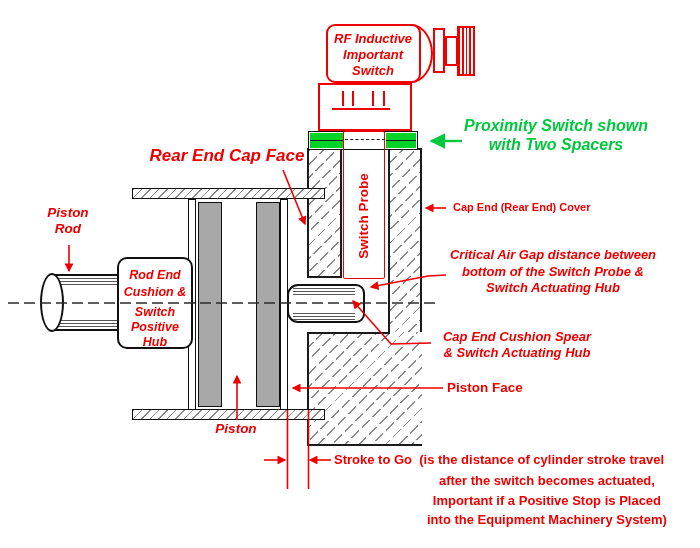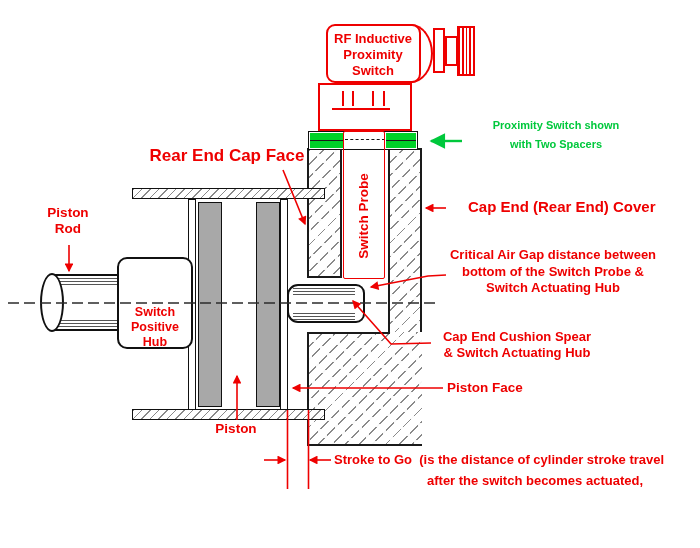--- a/index.html
+++ b/index.html
@@ -14,21 +14,21 @@
     background-image:
       repeating-linear-gradient(45deg,rgba(255,255,255,.93) 0 4px,transparent 4px 15px),
       repeating-linear-gradient(135deg,var(--hatch) 0 1.3px,transparent 1.3px 9.5px);}
   .blk{background:#1a1a1a;}
   .hl{background-image:repeating-linear-gradient(180deg,#555 0 1px,transparent 1px 3px);}
   
   .rbox{border:2.3px solid var(--red);background:#fff;}
   
   .lbl{position:absolute;color:var(--red);font-weight:bold;font-size:13px;line-height:16px;
        text-align:center;white-space:nowrap;}
-  .cx{transform:translateX(-50%);}
+  .cx{transform:translateX(-50%);font-style:italic;}
   svg.overlay{position:absolute;left:0;top:0;z-index:40;pointer-events:none;}
   .lbl{z-index:50;}
   .rln{stroke:var(--red);stroke-width:1.6;fill:none;}
   .gln{stroke:var(--green-text);stroke-width:2.4;fill:none;}
   .cl{stroke:#2b2b2b;stroke-width:1.7;}
 </style>
 </head>
 <body>
 
 <div class="canvas">
@@ -46,20 +46,24 @@
   <div class="abs" style="left:280px;top:199px;width:8px;height:211px;background:#fff;border:1.8px solid #111;"></div>
   <div class="abs" style="left:198px;top:202px;width:24px;height:205px;background:var(--seal);border:1.5px solid #111;"></div>
   <div class="abs" style="left:256px;top:202px;width:24px;height:205px;background:var(--seal);border:1.5px solid #111;"></div>
 
   <div class="abs" style="left:50px;top:274px;width:67px;height:57px;background:#fff;border-top:2.5px solid #111;border-bottom:2.5px solid #111;"></div>
   <div class="abs hl" style="left:58px;top:278px;width:59px;height:7px;"></div>
   <div class="abs hl" style="left:58px;top:320px;width:59px;height:7px;"></div>
   <div class="abs" style="left:40px;top:273px;width:24px;height:59px;background:#fff;border:2px solid #111;border-radius:50%;"></div>
 
   <div class="abs" style="left:117px;top:257px;width:76px;height:92px;background:#fff;border:2.5px solid #111;border-radius:10px;"></div>
+  <div class="lbl cx" style="left:155px;top:267px;font-size:12.5px;line-height:16.5px;">
+    <div>Rod End</div>
+    <div>Cushion &amp;</div>
+  </div>
   <div class="lbl cx" style="left:155px;top:305px;font-size:12.5px;line-height:15px;">
     <div>Switch</div>
     <div>Positive</div>
     <div>Hub</div>
   </div>
 
   <div class="abs" style="left:287px;top:284px;width:78px;height:39px;background:#fff;border:2.2px solid #111;border-radius:11px 9px 9px 11px;"></div>
   <div class="abs hl" style="left:293px;top:288px;width:62px;height:7px;"></div>
   <div class="abs hl" style="left:293px;top:313px;width:62px;height:7px;"></div>
 
@@ -81,21 +85,21 @@
   <div class="abs" style="left:332px;top:108px;width:58px;height:2px;background:var(--red);"></div>
 
   <div class="abs" style="left:411px;top:24px;width:22px;height:59px;background:#fff;border:2.4px solid var(--red);border-left:none;border-radius:0 100% 100% 0 / 0 50% 50% 0;"></div>
   <div class="abs rbox" style="left:326px;top:24px;width:95px;height:59px;border-width:2.4px;border-radius:9px;"></div>
   <div class="abs rbox" style="left:433px;top:28px;width:12px;height:45px;border-width:2.2px;"></div>
   <div class="abs rbox" style="left:445px;top:36px;width:13px;height:30px;border-width:2.2px;"></div>
   <div class="abs" style="left:457px;top:26px;width:18px;height:50px;border:2.2px solid var(--red);background:repeating-linear-gradient(90deg,var(--red) 0 1.4px,#fff 1.4px 3.4px);"></div>
 
   <div class="lbl cx" style="left:373px;top:31px;font-size:13px;line-height:15.8px;">
     <div>RF Inductive</div>
-    <div>Proximity</div>
+    <div>Important</div>
     <div>Switch</div>
   </div>
 
   <svg class="overlay" width="700" height="548" viewBox="0 0 700 548">
     <defs>
       <marker id="mr" viewBox="0 0 10 10" refX="8.5" refY="5" markerWidth="8" markerHeight="5.5" orient="auto-start-reverse">
           <path d="M0 0 L10 5 L0 10 z" style="fill:var(--red)"></path>
         </marker>
       <marker id="mg" viewBox="0 0 10 10" refX="9" refY="5" markerWidth="11" markerHeight="6.5" orient="auto-start-reverse">
           <path d="M0 0 L10 5 L0 10 z" style="fill:var(--green-text)"></path>
@@ -120,40 +124,42 @@
     <line class="gln" x1="462" y1="141" x2="431" y2="141" marker-end="url(#mg)"></line>
   </svg>
 
   <div class="lbl cx" style="left:227px;top:148px;font-size:17px;">Rear End Cap Face</div>
 
   <div class="lbl cx" style="left:68px;top:205px;font-size:13.5px;line-height:16px;">
     <div>Piston</div>
     <div>Rod</div>
   </div>
 
-  <div class="lbl" style="left:468px;top:199px;font-size:15px;text-align:center;">Cap End (Rear End) Cover</div>
+  <div class="lbl" style="left:453px;top:199px;font-size:11px;text-align:center;">Cap End (Rear End) Cover</div>
 
   <div class="lbl cx" style="left:553px;top:247px;font-size:13px;line-height:16.5px;">
     <div>Critical Air Gap distance between</div>
     <div>bottom of the Switch Probe &amp;</div>
     <div>Switch Actuating Hub</div>
   </div>
 
   <div class="lbl cx" style="left:517px;top:329px;font-size:13px;line-height:15.5px;">
     <div>Cap End Cushion Spear</div>
     <div>&amp; Switch Actuating Hub</div>
   </div>
 
   <div class="lbl" style="left:447px;top:380px;font-size:13.5px;text-align:left;">Piston Face</div>
 
   <div class="lbl cx" style="left:236px;top:421px;font-size:13.5px;">Piston</div>
 
   <div class="lbl" style="left:334px;top:452px;font-size:13px;text-align:right;white-space:pre;">Stroke to Go  (is the distance of cylinder stroke travel</div>
   <div class="lbl" style="left:427px;top:471px;font-size:13px;line-height:19.5px;text-align:center;">
     <div>after the switch becomes actuated,</div>
+    <div>Important if a Positive Stop is Placed</div>
+    <div>into the Equipment Machinery System)</div>
   </div>
 
-  <div class="lbl cx" style="left:556px;top:116px;font-size:11px;line-height:19px;color:var(--green-text);">
+  <div class="lbl cx" style="left:556px;top:116px;font-size:16px;line-height:19px;color:var(--green-text);">
     <div>Proximity Switch shown</div>
     <div>with Two Spacers</div>
   </div>
 
 </div>
 
 </body></html>

